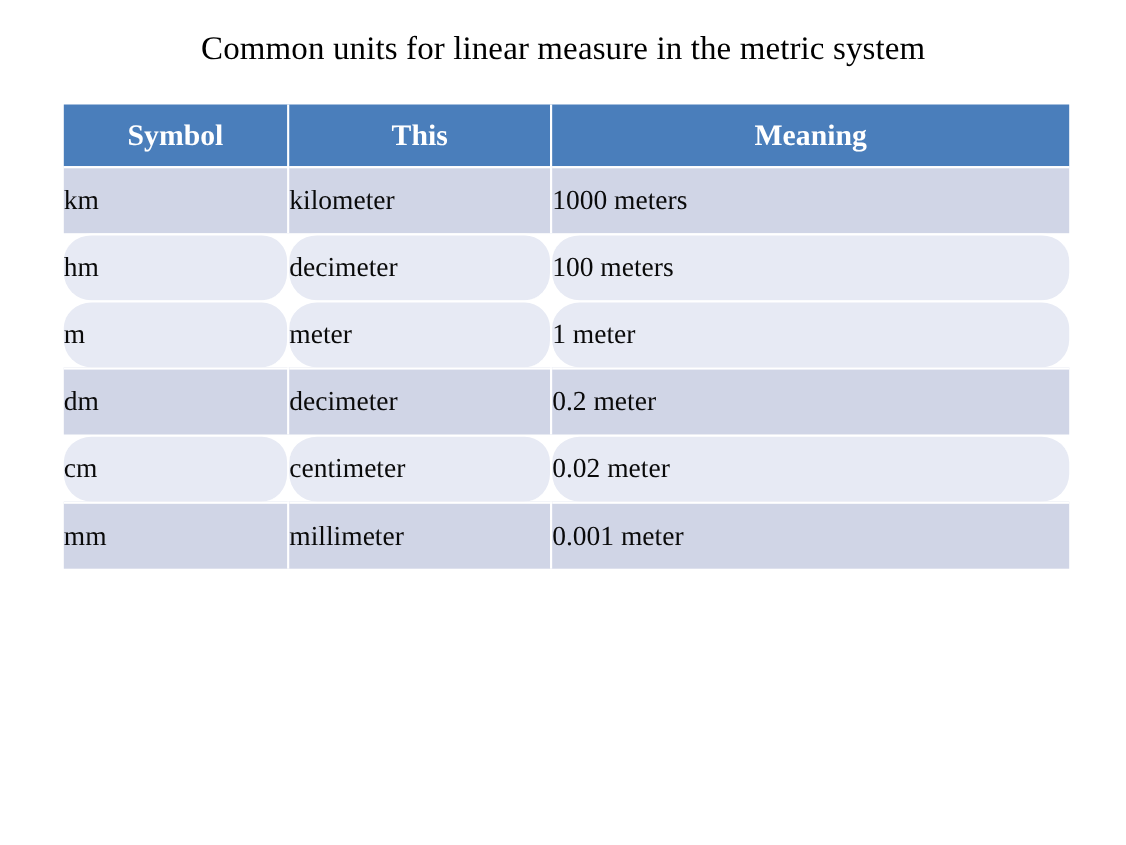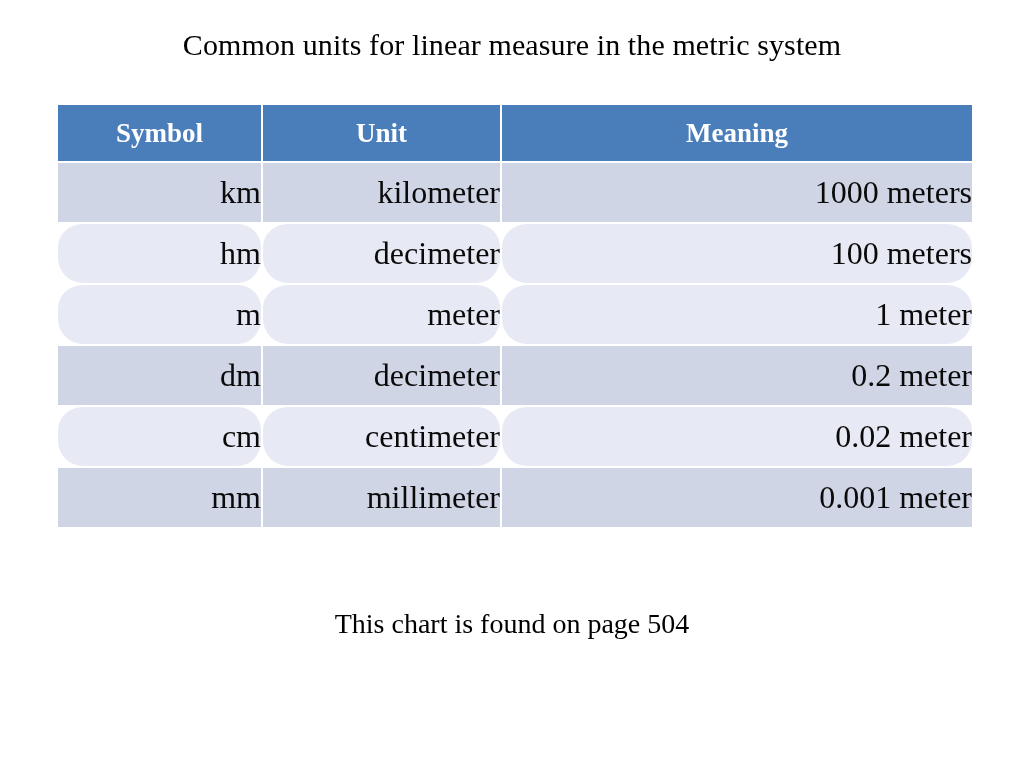--- a/index.html
+++ b/index.html
@@ -37,21 +37,20 @@
     color: #000000;
     white-space: nowrap;
   }
 
   
   .table-wrap {
     position: absolute;
     left: 58px;
     top: 95px;
     width: 914px;
-    margin-top: 10px;
   }
 
   table.units-table {
     width: 914px;
     border-collapse: separate;
     border-spacing: 0;
     table-layout: fixed;
   }
 
   table.units-table col.col-symbol  { width: 205px; }
@@ -66,25 +65,25 @@
     line-height: 56px;
     height: 56px;
     padding: 0;
     text-align: center;
     border-right: 2px solid #ffffff;
     vertical-align: middle;
   }
   thead th:last-child { border-right: none; }
 
   tbody td {
-    font-size: 32px;
+    font-size: 25px;
     line-height: 59px;
     height: 59px;
     padding: 0;
-    text-align: right;
+    text-align: left;
     vertical-align: middle;
     color: #0a0a0a;
     border-right: 2px solid #ffffff;
     border-top: 2px solid #ffffff;
     white-space: pre;
   }
   tbody td:last-child { border-right: none; }
 
   tbody tr.row-odd  td { background: #d0d5e6; }
   tbody tr.row-even td { background: #e7eaf4; border-radius: 25px; }
@@ -112,21 +111,21 @@
   <div class="table-wrap">
     <table class="units-table">
       <colgroup>
         <col class="col-symbol">
         <col class="col-unit">
         <col class="col-meaning">
       </colgroup>
       <thead>
         <tr>
           <th>Symbol</th>
-          <th>Unit</th>
+          <th>This</th>
           <th>Meaning</th>
         </tr>
       </thead>
       <tbody>
         <tr class="row-odd">
           <td>km</td>
           <td>kilometer</td>
           <td>1000 meters</td>
         </tr>
         <tr class="row-even">
@@ -151,15 +150,14 @@
         </tr>
         <tr class="row-odd">
           <td>mm</td>
           <td>millimeter</td>
           <td>0.001 meter</td>
         </tr>
       </tbody>
     </table>
   </div>
 
-  <div class="footer-note">This chart is found on page 504</div>
 
 </div>
 
 </body></html>

